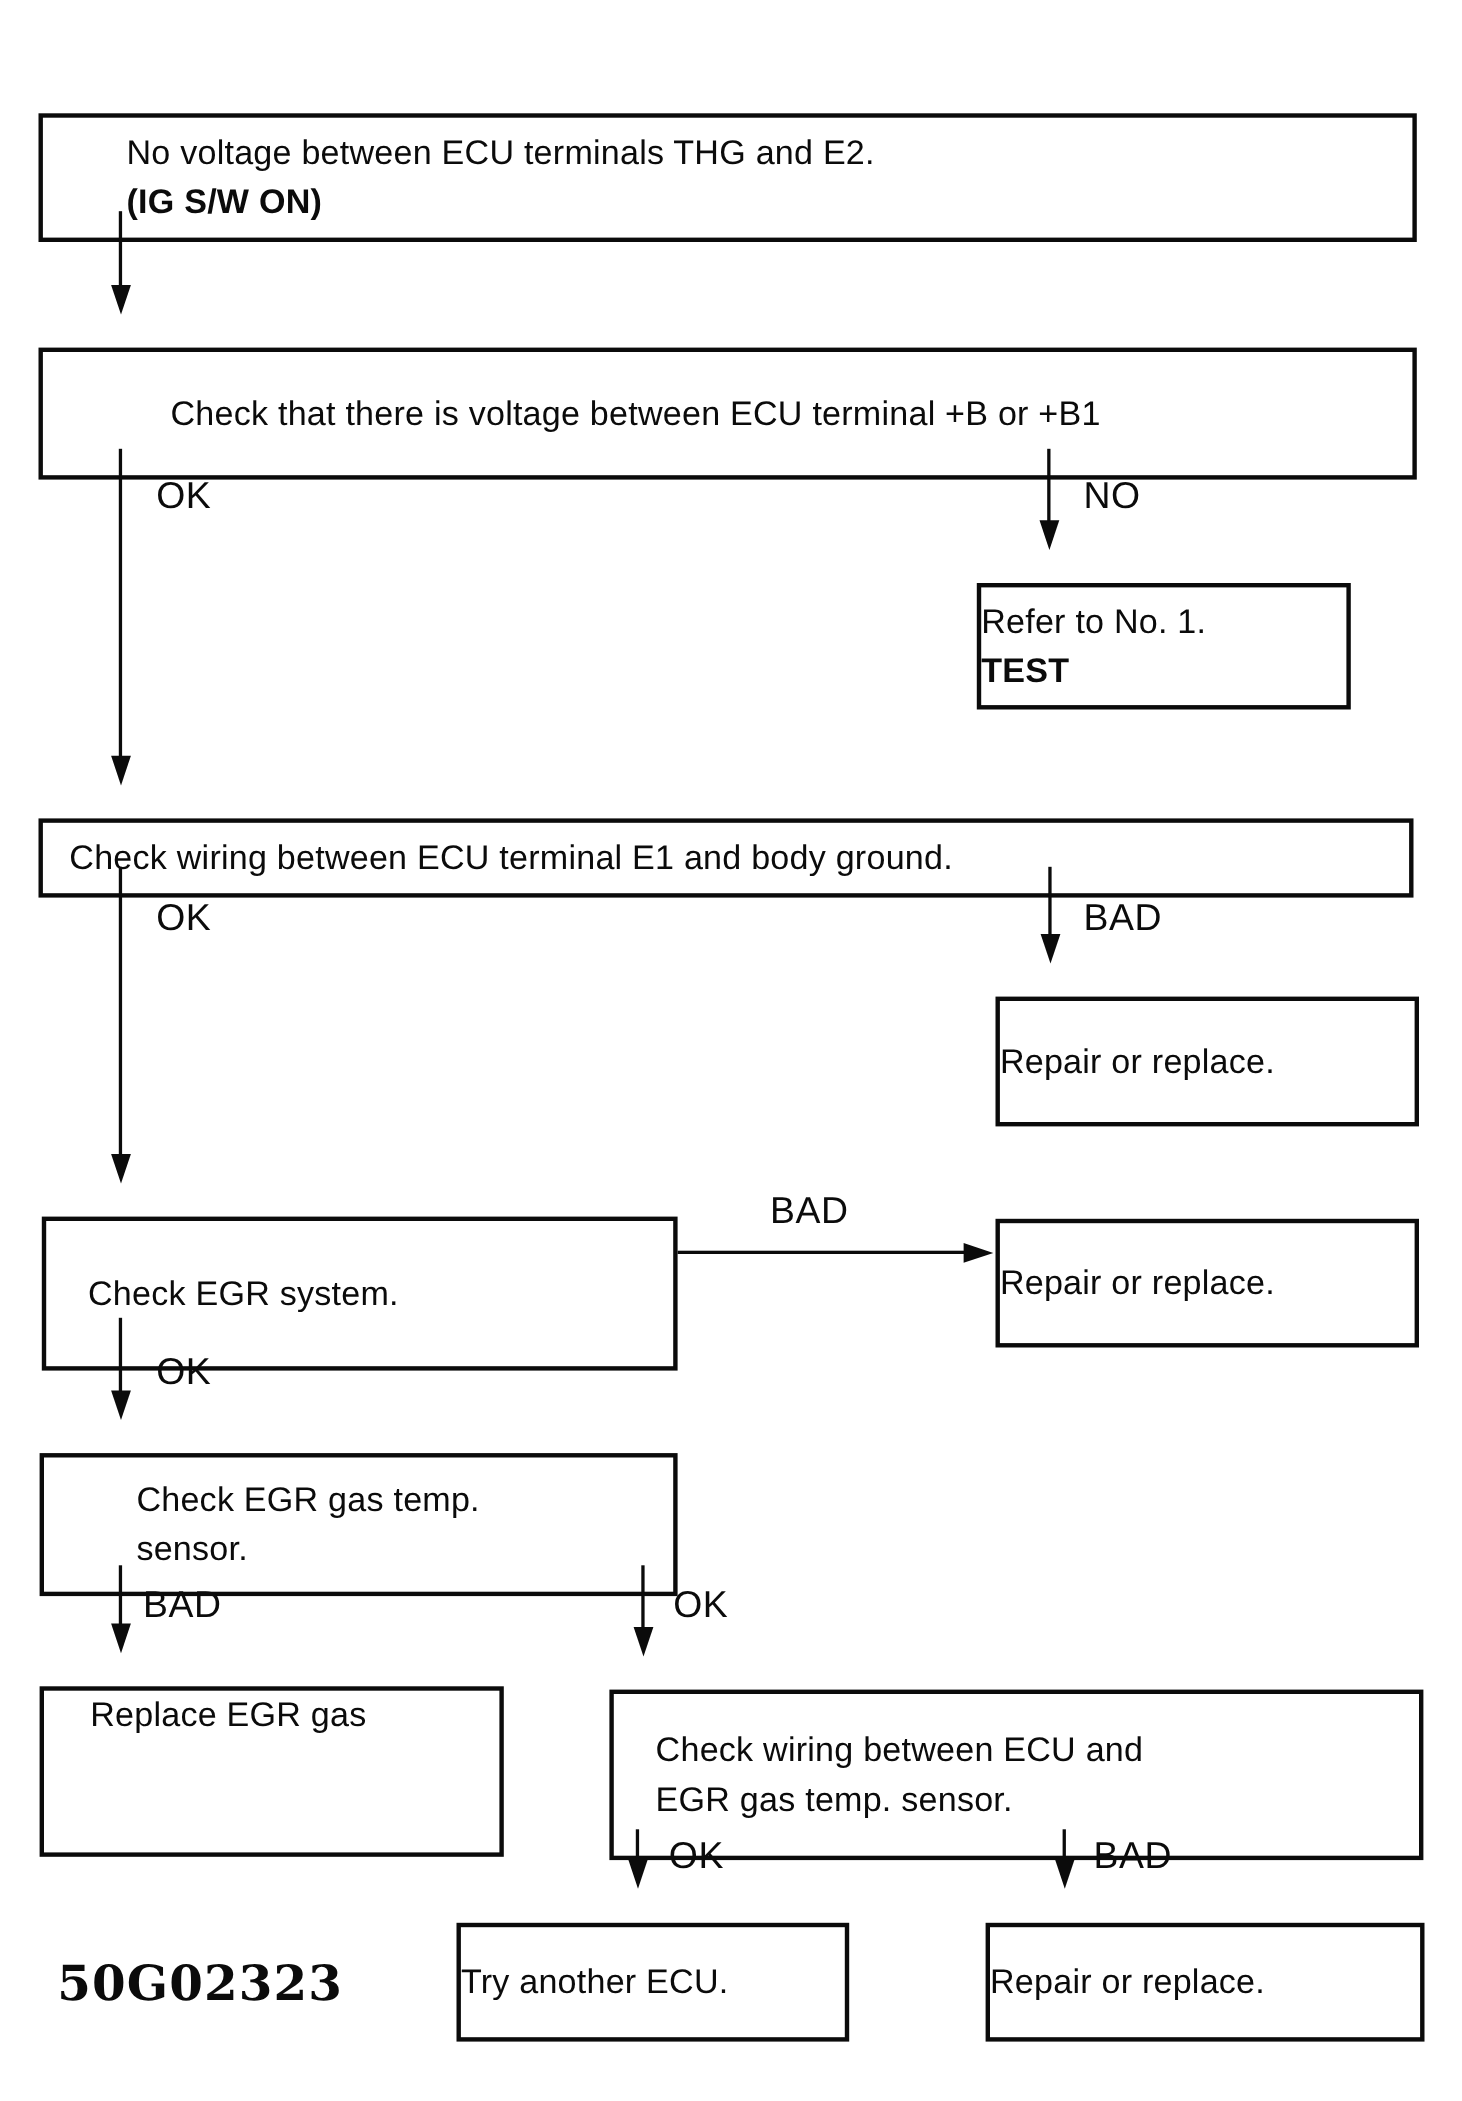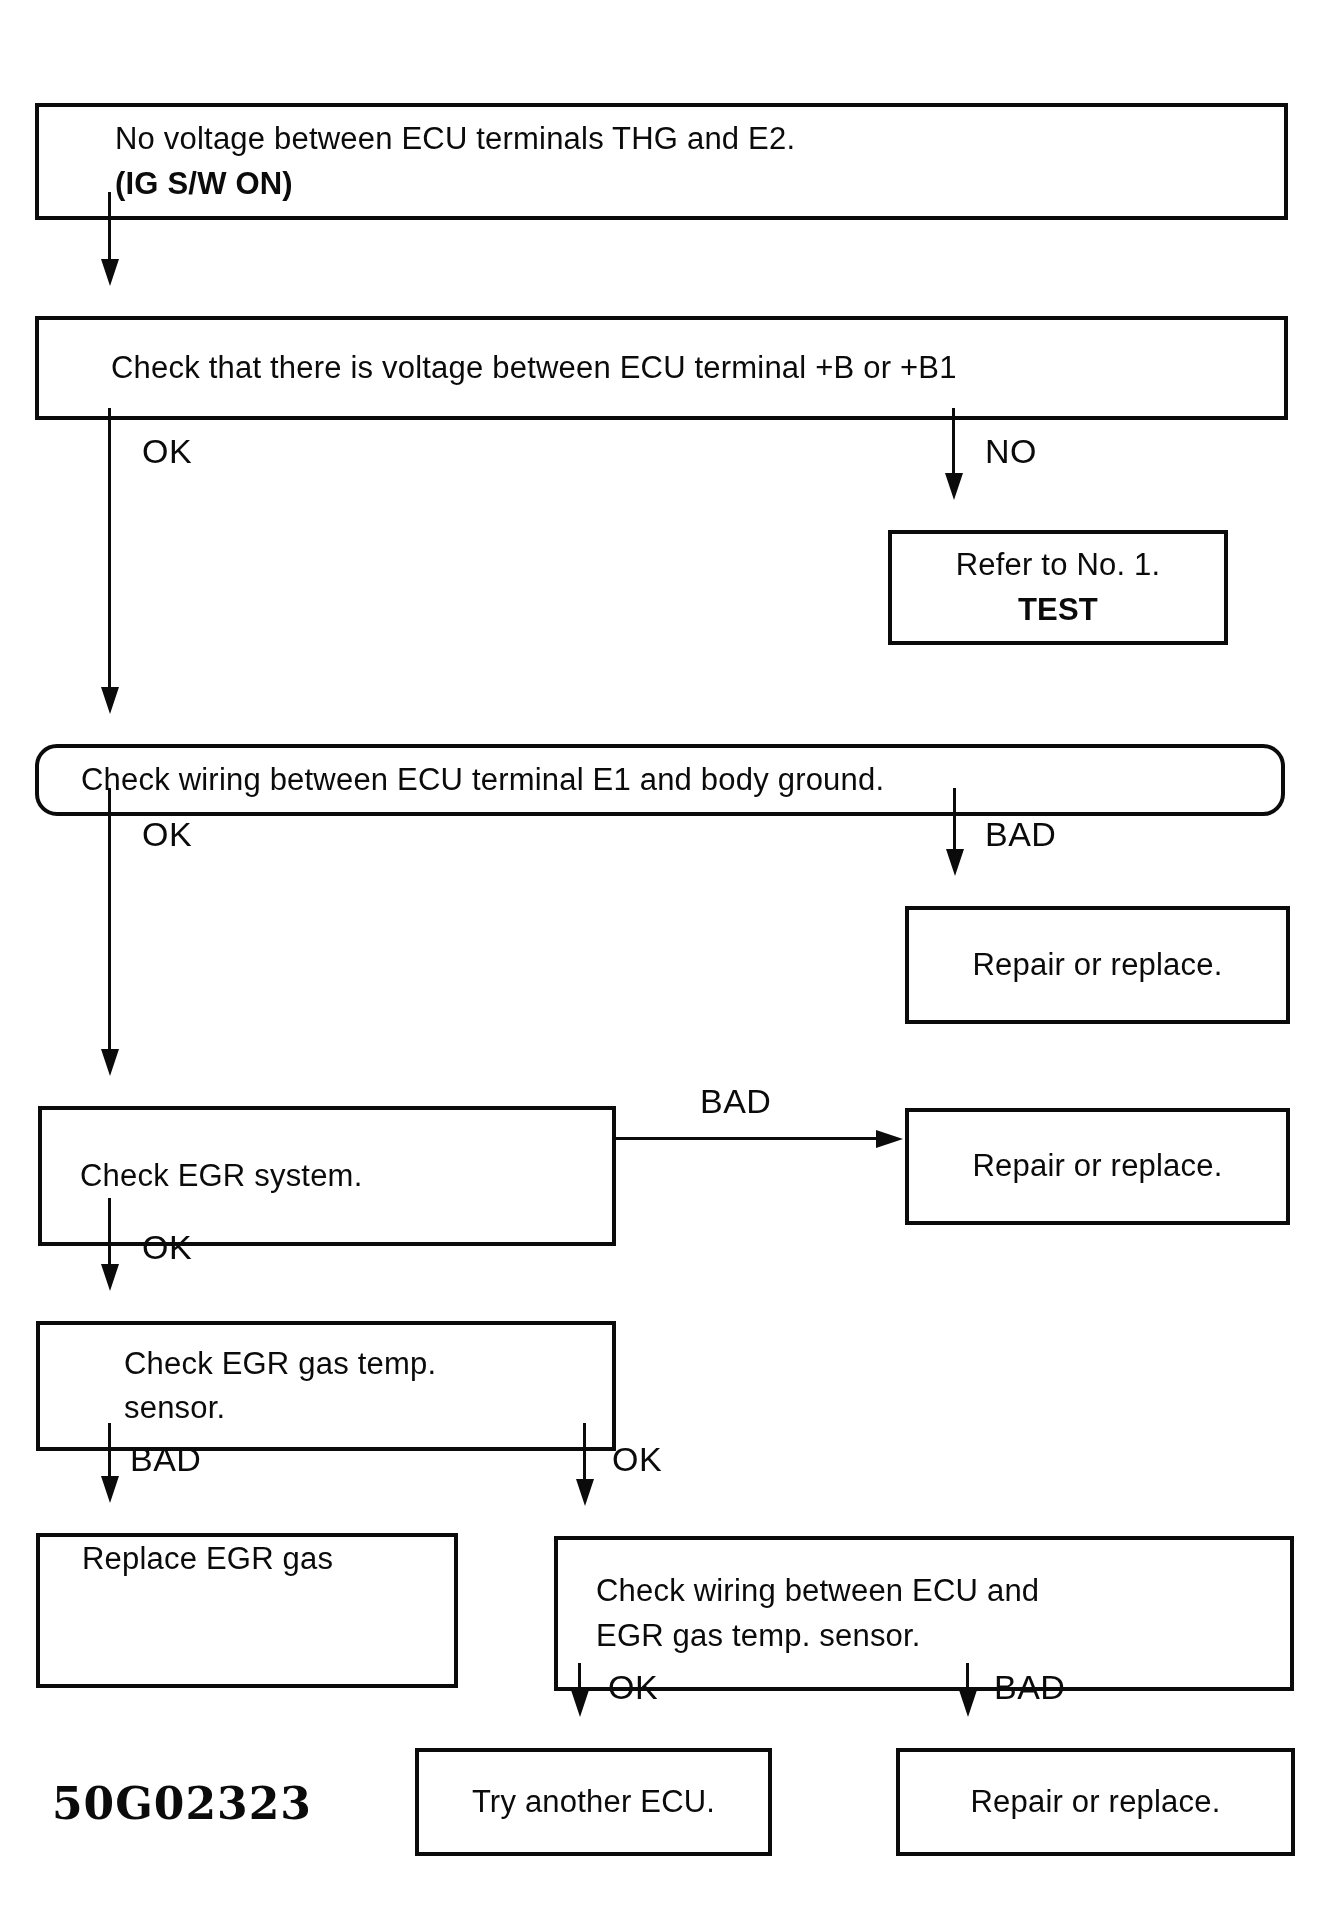--- a/index.html
+++ b/index.html
@@ -24,26 +24,26 @@
     display:flex;
     flex-direction:column;
     justify-content:center;
     font-size:31px;
     line-height:1.42;
     letter-spacing:0.2px;
     margin-top:28px;
   }
   .box .line{white-space:nowrap;}
   .bold{font-weight:bold;}
-  .center{align-items:center;text-align:center;}
+  .center{align-items:flex-start;text-align:center;}
 
   .n-symptom       {left:35px;  top:75px;   width:1253px; height:117px; padding-left:76px;}
-  .n-check-voltage {left:35px;  top:288px;  width:1253px; height:104px; padding-left:72px;}
+  .n-check-voltage {left:35px;  top:288px;  width:1253px; height:120px; padding-left:116px;}
   .n-refer         {left:888px; top:502px;  width:340px;  height:115px;}
-  .n-wiring-e1     {left:35px;  top:716px;  width:1250px; height:72px;  padding-left:42px;border-radius:22px;}
+  .n-wiring-e1     {left:35px;  top:716px;  width:1250px; height:72px;  padding-left:24px;}
   .n-repair1       {left:905px; top:878px;  width:385px;  height:118px;}
   .n-egr-system    {left:38px;  top:1078px; width:578px;  height:140px; padding-left:38px;}
   .n-repair2       {left:905px; top:1080px; width:385px;  height:117px;}
   .n-egr-sensor    {left:36px;  top:1293px; width:580px;  height:130px; padding-left:84px;}
   .n-replace-sensor{left:36px;  top:1505px; width:422px;  height:155px; padding-left:42px;justify-content:space-between;}
   .n-wiring-egr    {left:554px; top:1508px; width:740px;  height:155px; padding-left:38px;}
   .n-try-ecu       {left:415px; top:1720px; width:357px;  height:108px;}
   .n-repair3       {left:896px; top:1720px; width:399px;  height:108px;}
 
   

